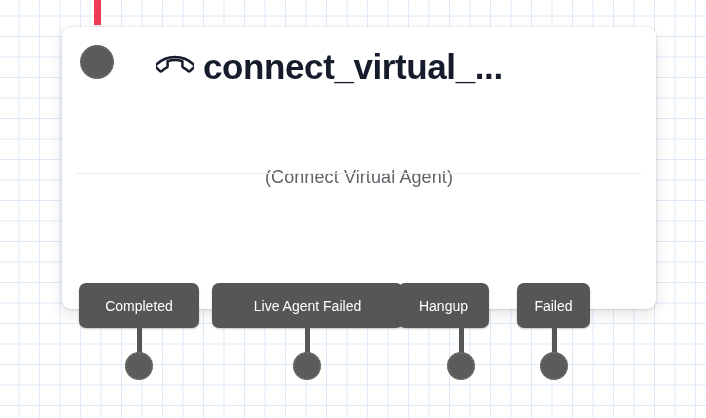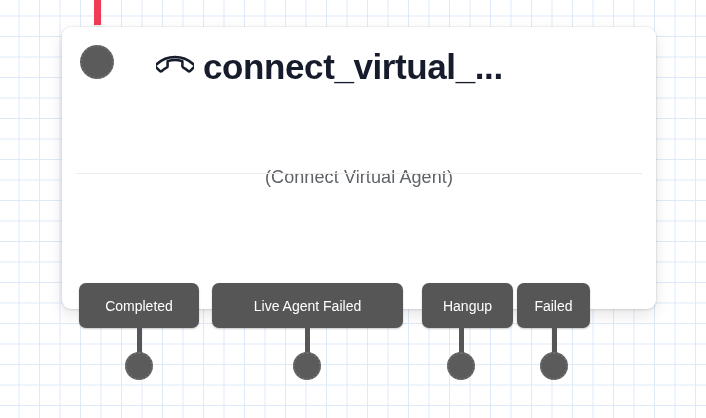--- a/index.html
+++ b/index.html
@@ -243,21 +243,21 @@
         <div class="pill" style="left: 79px; width: 120px;">Completed</div>
         <div class="branch-line" style="left: 137px;"></div>
         <div class="branch-dot" style="left: 125px;"></div>
       </div>
       <div class="branch" style="left: 0px; top: 283px;">
         <div class="pill" style="left: 212px; width: 191px;">Live Agent Failed</div>
         <div class="branch-line" style="left: 305px;"></div>
         <div class="branch-dot" style="left: 293px;"></div>
       </div>
       <div class="branch" style="left: 0px; top: 283px;">
-        <div class="pill" style="left: 422px; width: 91px;">Hangup</div>
+        <div class="pill" style="left: 398px; width: 91px;">Hangup</div>
         <div class="branch-line" style="left: 459px;"></div>
         <div class="branch-dot" style="left: 447px;"></div>
       </div>
       <div class="branch" style="left: 0px; top: 283px;">
         <div class="pill" style="left: 517px; width: 73px;">Failed</div>
         <div class="branch-line" style="left: 552px;"></div>
         <div class="branch-dot" style="left: 540px;"></div>
       </div>
     </div>
 

